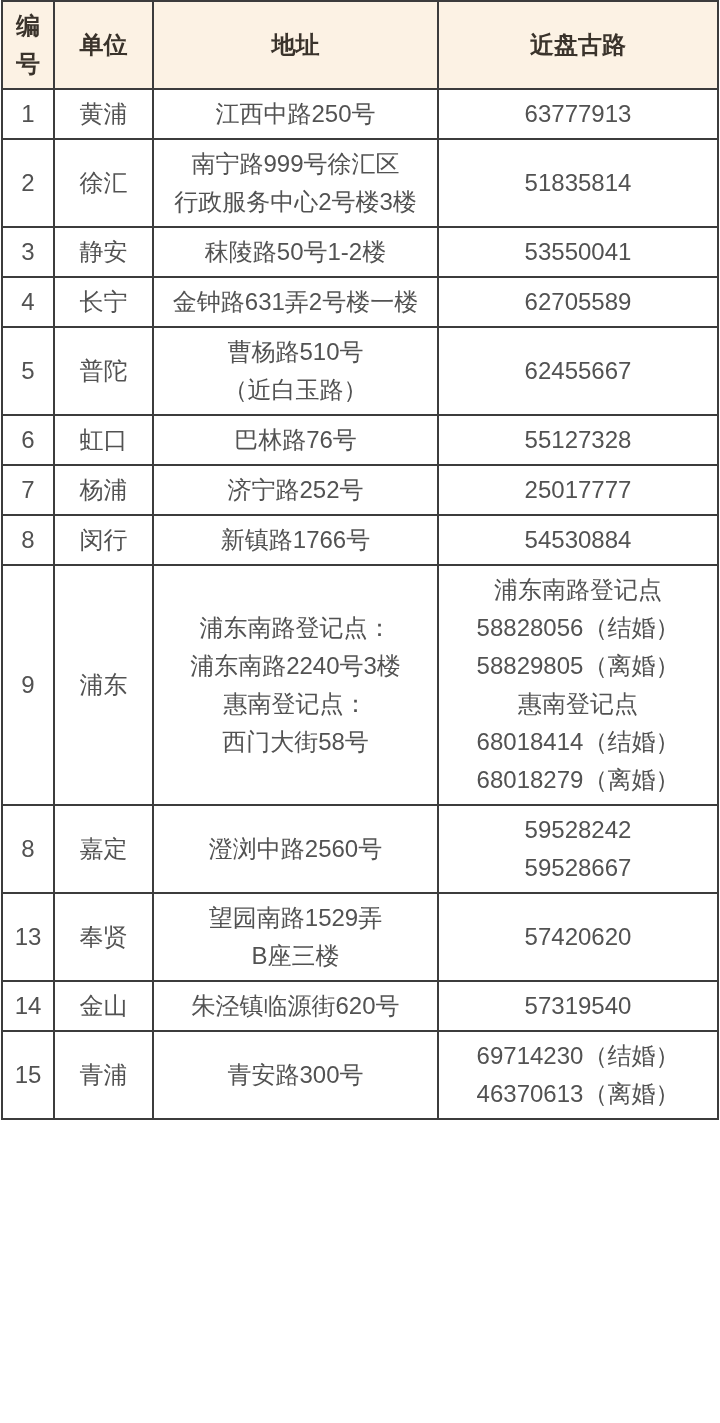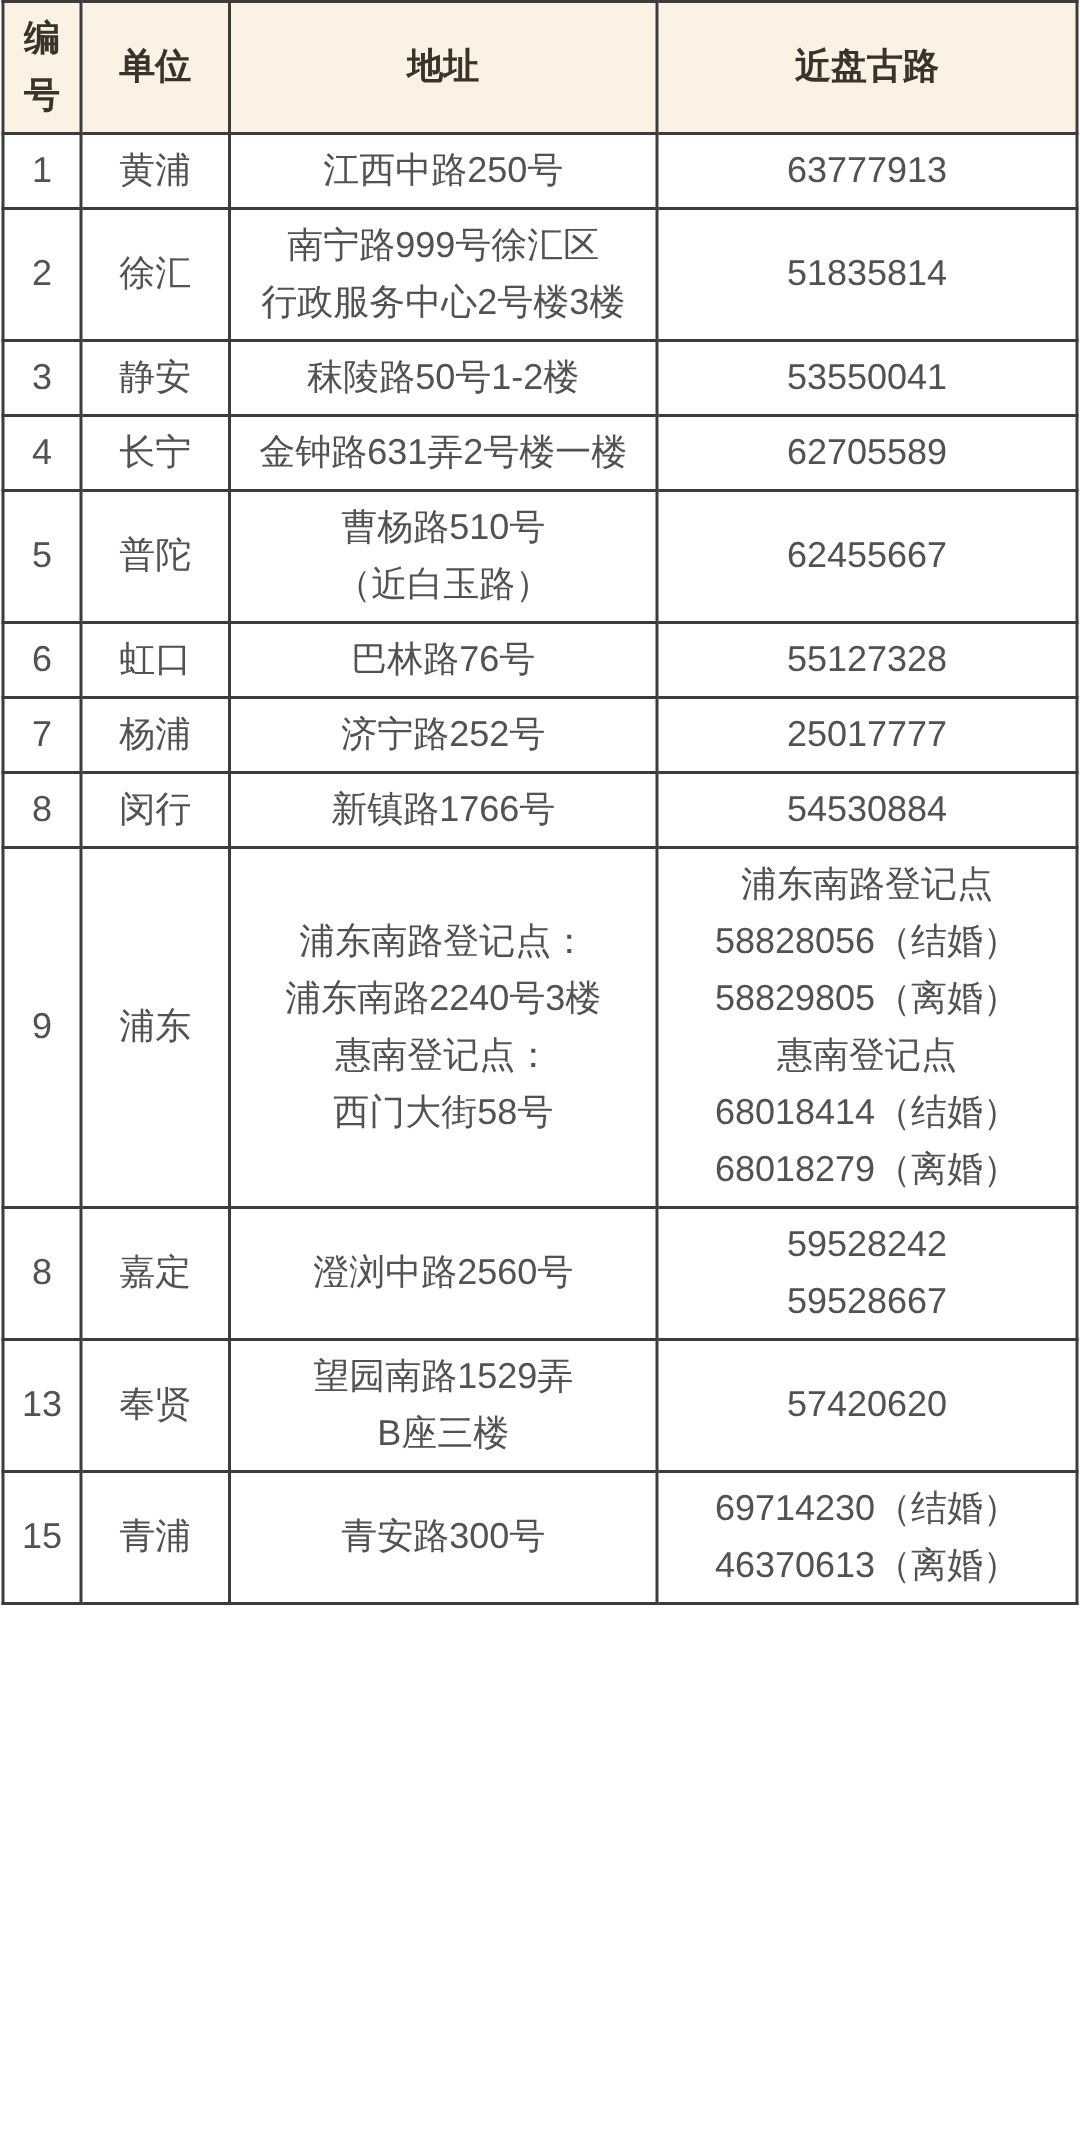--- a/index.html
+++ b/index.html
@@ -149,20 +149,26 @@
 59528667</td>
   </tr>
         <tr>
     <td>13</td>
     <td>奉贤</td>
     <td>望园南路1529弄
 B座三楼</td>
     <td>57420620</td>
   </tr>
         <tr>
+    <td>14</td>
+    <td>金山</td>
+    <td>朱泾镇临源街620号</td>
+    <td>57319540</td>
+  </tr>
+        <tr>
     <td>15</td>
     <td>青浦</td>
     <td>青安路300号</td>
     <td>69714230（结婚）
 46370613（离婚）</td>
   </tr>
       </tbody>
   </table>
 </div>
 

